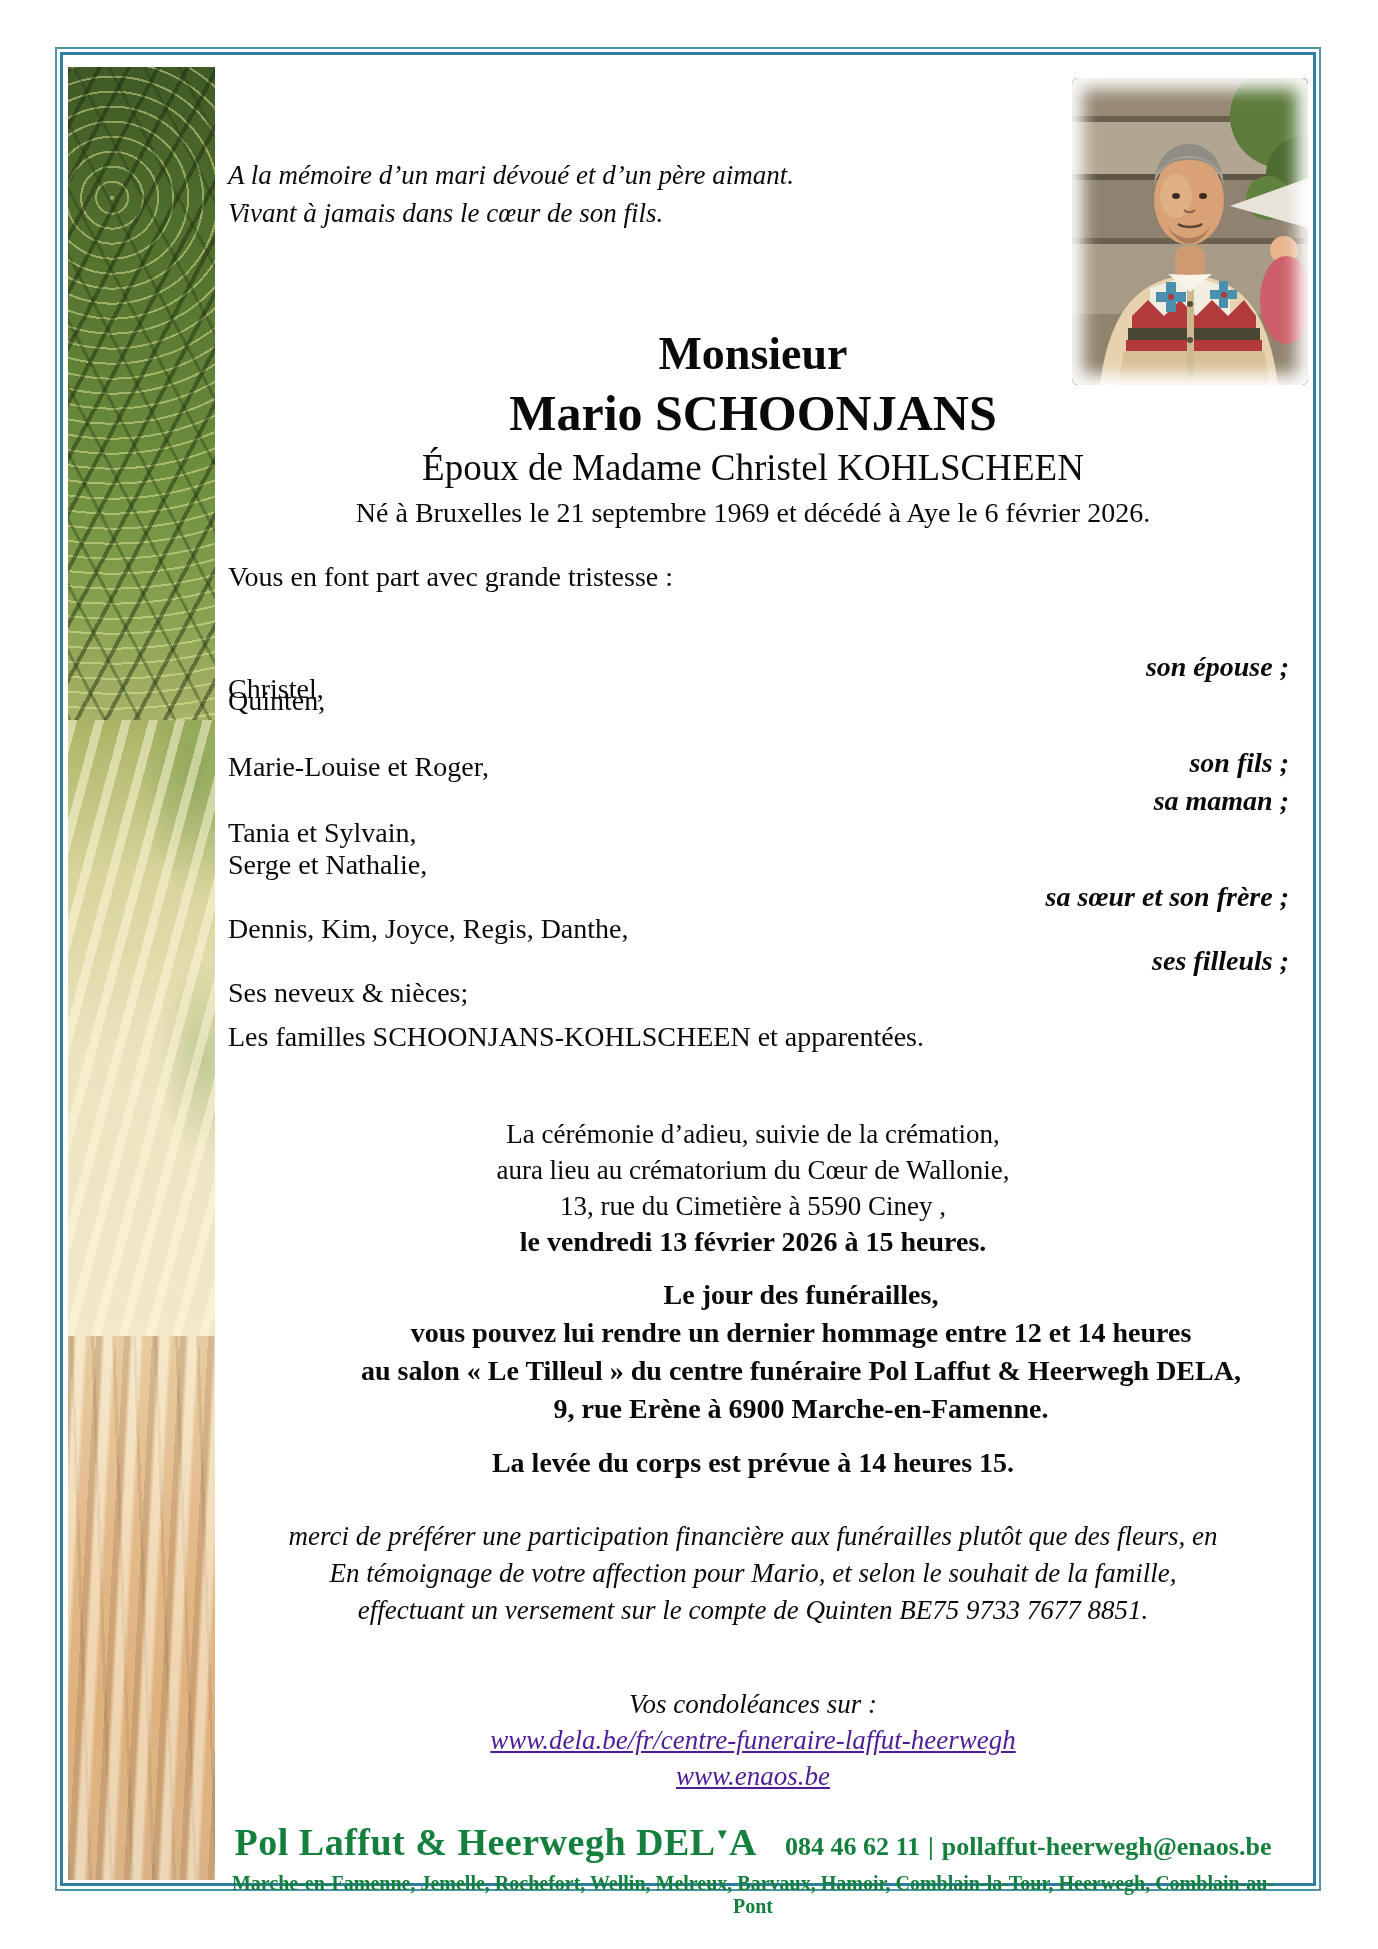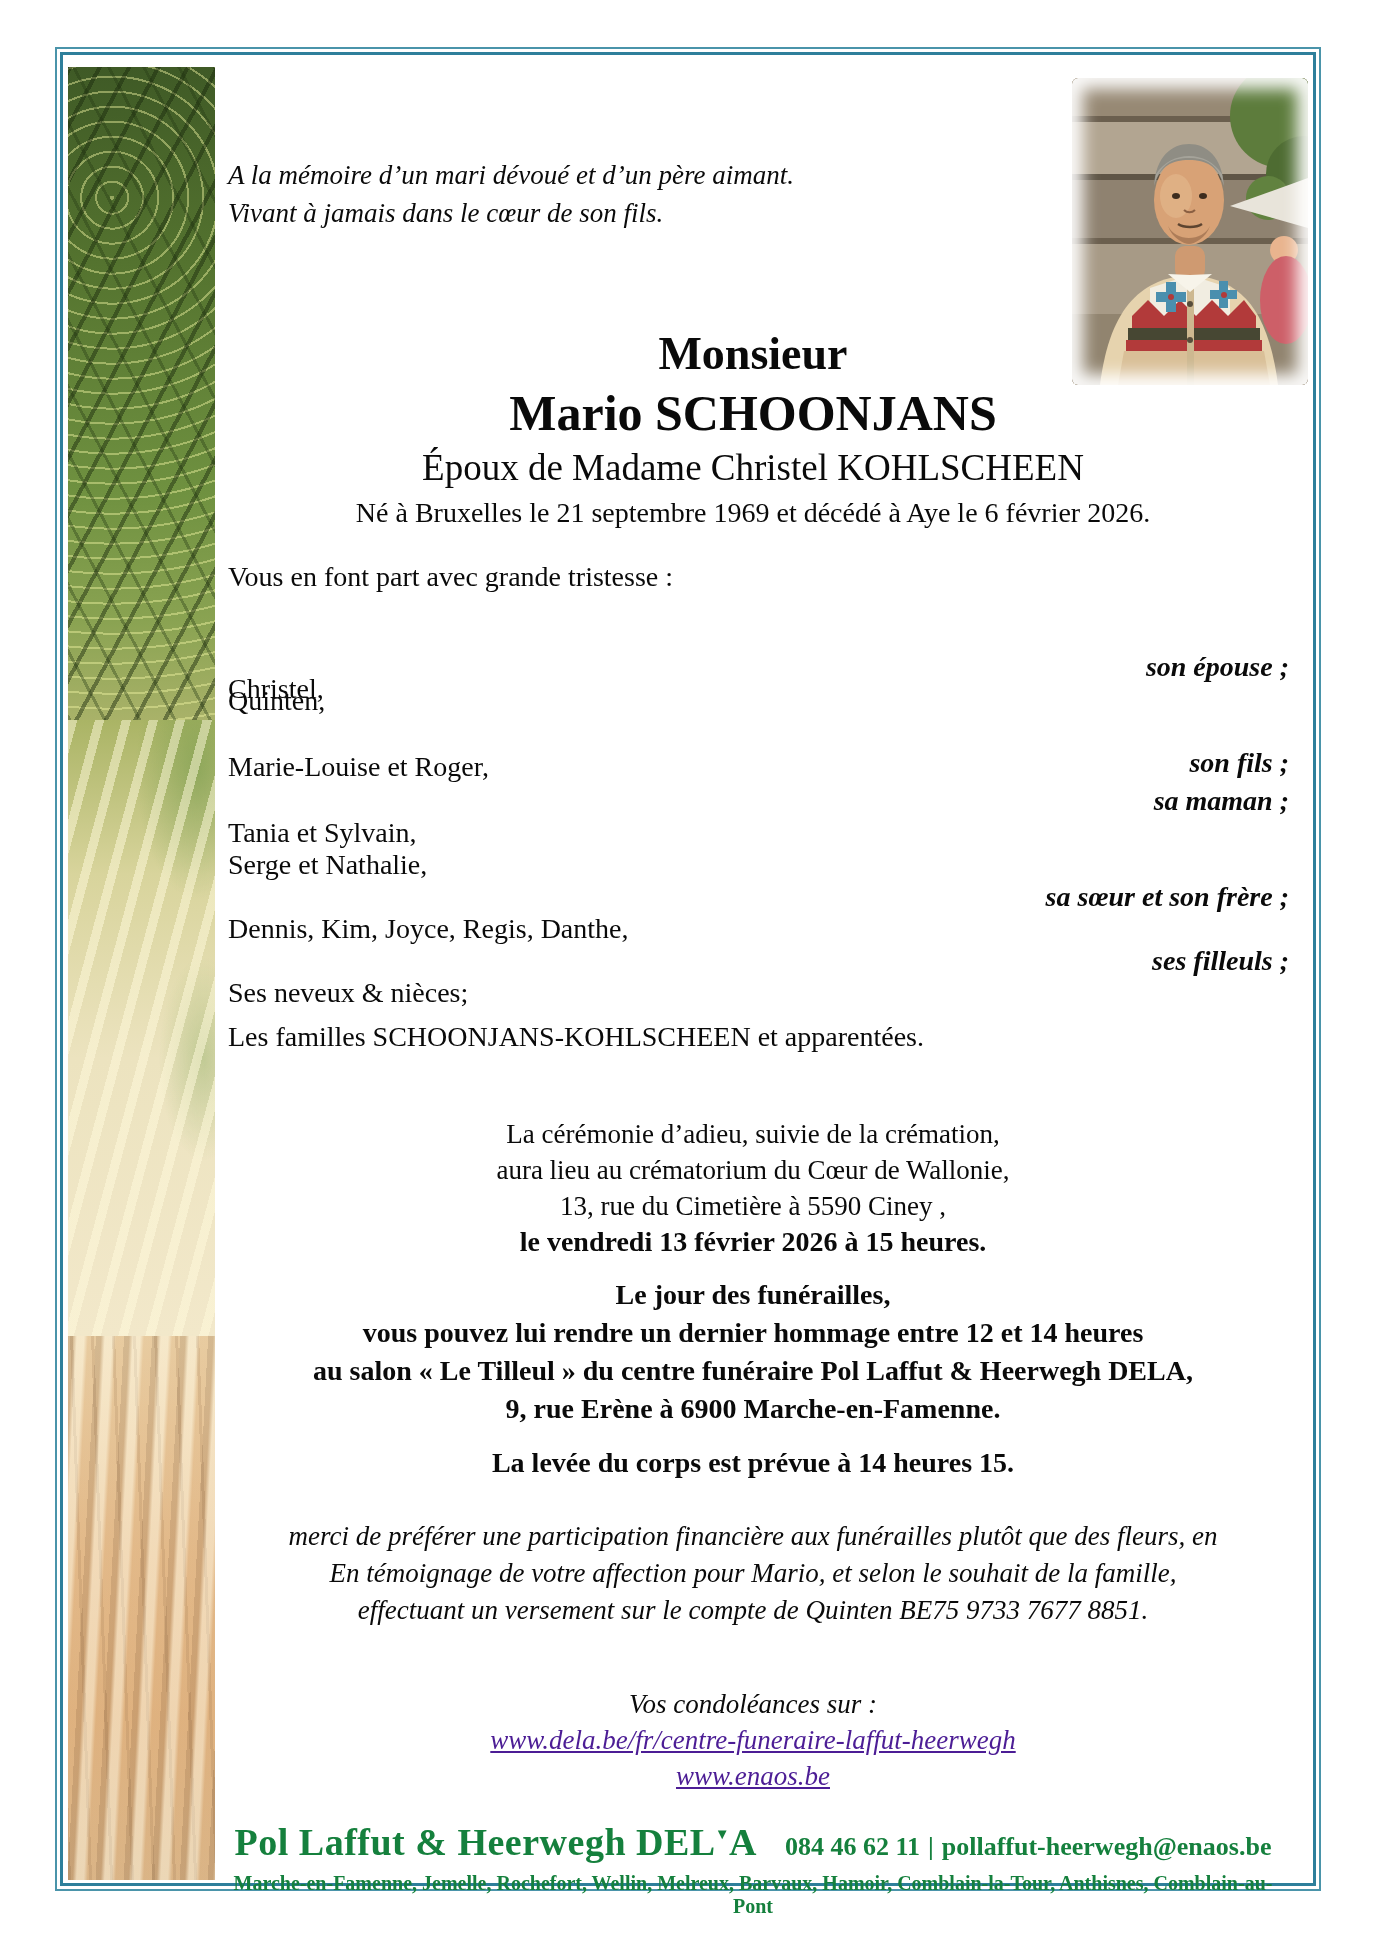--- a/index.html
+++ b/index.html
@@ -164,21 +164,21 @@
 <div class="fam name" style="top:976px;">Ses neveux &amp; nièces;</div>
 <div class="fam name" style="top:1020px;">Les familles SCHOONJANS-KOHLSCHEEN et apparentées.</div>
 
 <div class="cblock cer" style="top:1116px;">
   <div>La cérémonie d’adieu, suivie de la crémation,</div>
   <div>aura lieu au crématorium du Cœur de Wallonie,</div>
   <div>13, rue du Cimetière à 5590 Ciney ,</div>
   <div class="bold">le vendredi 13 février 2026 à 15 heures.</div>
 </div>
 
-<div class="cblock funeral" style="top:1276px;">
+<div class="cblock funeral" style="top:1276px;padding-left:48px;">
   <div>Le jour des funérailles,</div>
   <div>vous pouvez lui rendre un dernier hommage entre 12 et 14 heures</div>
   <div>au salon « Le Tilleul » du centre funéraire Pol Laffut &amp; Heerwegh DELA,</div>
   <div>9, rue Erène à 6900 Marche-en-Famenne.</div>
 </div>
 
 <div class="cblock levee" style="top:1446px;">La levée du corps est prévue à 14 heures 15.</div>
 
 <div class="cblock donation" style="top:1518px;">
   <div>merci de préférer une participation financière aux funérailles plutôt que des fleurs, en</div>
@@ -190,14 +190,14 @@
   <div>Vos condoléances sur :</div>
   <a href="#">www.dela.be/fr/centre-funeraire-laffut-heerwegh</a>
   <a href="#">www.enaos.be</a>
 </div>
 
 <div class="cblock footer" style="top:1820px;">
   <div class="brand-line">
     <span class="brand"><span>Pol Laffut &amp; Heerwegh DEL</span><span class="mark">▼</span><span>A</span></span>
     <span class="contact"><span>084 46 62 11</span><span class="sep">|</span><span>pollaffut-heerwegh@enaos.be</span></span>
   </div>
-  <div class="towns">Marche-en-Famenne, Jemelle, Rochefort, Wellin, Melreux, Barvaux, Hamoir, Comblain-la-Tour, Anthisnes, Comblain-au-Pont</div>
+  <div class="towns">Marche-en-Famenne, Jemelle, Rochefort, Wellin, Melreux, Barvaux, Hamoir, Comblain-la-Tour, Heerwegh, Comblain-au-Pont</div>
 </div>
 
 </body></html>

